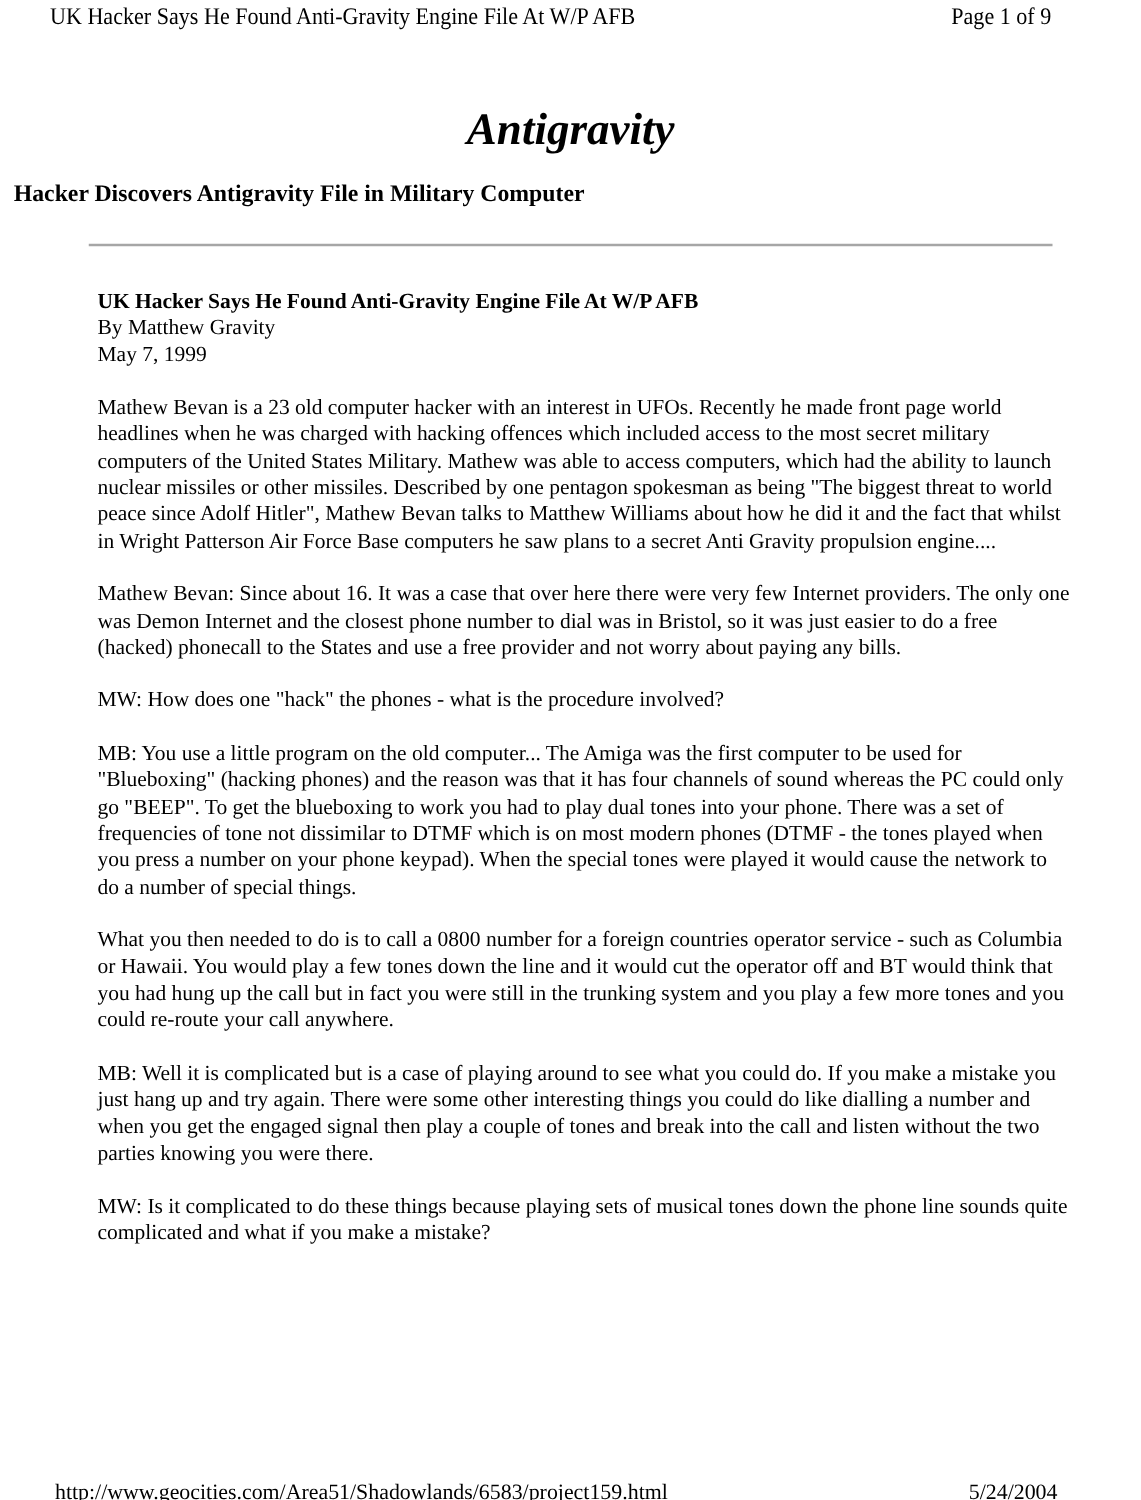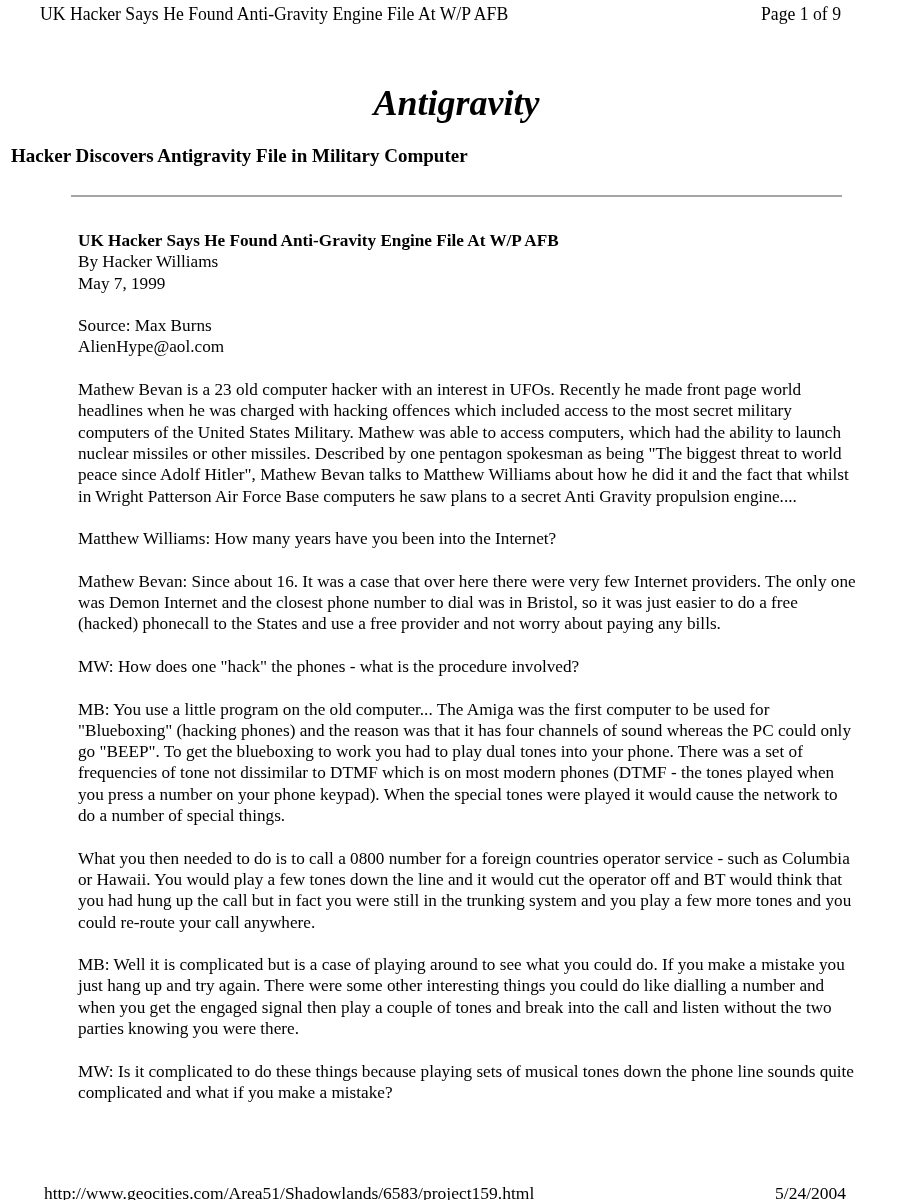--- a/index.html
+++ b/index.html
@@ -24,29 +24,24 @@
 <div class="hdr-left">UK Hacker Says He Found Anti-Gravity Engine File At W/P AFB</div>
 <div class="hdr-right">Page 1 of 9</div>
 
 <div class="title">Antigravity</div>
 <div class="subtitle">Hacker Discovers Antigravity File in Military Computer</div>
 <div class="rule"></div>
 
 <div class="content">
   <p>
     <span class="bold">UK Hacker Says He Found Anti-Gravity Engine File At W/P AFB</span><br>
-    <span>By Hacker Williams</span><br>
+    <span>By Matthew Gravity</span><br>
     <span>May 7, 1999</span>
   </p>
-  <p>
-    <span>Source: Max Burns</span><br>
-    <span>AlienHype@aol.com</span>
-  </p>
   <p>Mathew Bevan is a 23 old computer hacker with an interest in UFOs. Recently he made front page world headlines when he was charged with hacking offences which included access to the most secret military computers of the United States Military. Mathew was able to access computers, which had the ability to launch nuclear missiles or other missiles. Described by one pentagon spokesman as being "The biggest threat to world peace since Adolf Hitler", Mathew Bevan talks to Matthew Williams about how he did it and the fact that whilst in Wright Patterson Air Force Base computers he saw plans to a secret Anti Gravity propulsion engine....</p>
-  <p>Matthew Williams: How many years have you been into the Internet?</p>
   <p>Mathew Bevan: Since about 16. It was a case that over here there were very few Internet providers. The only one was Demon Internet and the closest phone number to dial was in Bristol, so it was just easier to do a free (hacked) phonecall to the States and use a free provider and not worry about paying any bills.</p>
   <p>MW: How does one "hack" the phones - what is the procedure involved?</p>
   <p>MB: You use a little program on the old computer... The Amiga was the first computer to be used for "Blueboxing" (hacking phones) and the reason was that it has four channels of sound whereas the PC could only go "BEEP". To get the blueboxing to work you had to play dual tones into your phone. There was a set of frequencies of tone not dissimilar to DTMF which is on most modern phones (DTMF - the tones played when you press a number on your phone keypad). When the special tones were played it would cause the network to do a number of special things.</p>
   <p>What you then needed to do is to call a 0800 number for a foreign countries operator service - such as Columbia or Hawaii. You would play a few tones down the line and it would cut the operator off and BT would think that you had hung up the call but in fact you were still in the trunking system and you play a few more tones and you could re-route your call anywhere.</p>
   <p>MB: Well it is complicated but is a case of playing around to see what you could do. If you make a mistake you just hang up and try again. There were some other interesting things you could do like dialling a number and when you get the engaged signal then play a couple of tones and break into the call and listen without the two parties knowing you were there.</p>
   <p>MW: Is it complicated to do these things because playing sets of musical tones down the phone line sounds quite complicated and what if you make a mistake?</p>
 </div>
 
 <div class="ftr-left">http://www.geocities.com/Area51/Shadowlands/6583/project159.html</div>
 <div class="ftr-right">5/24/2004</div>

